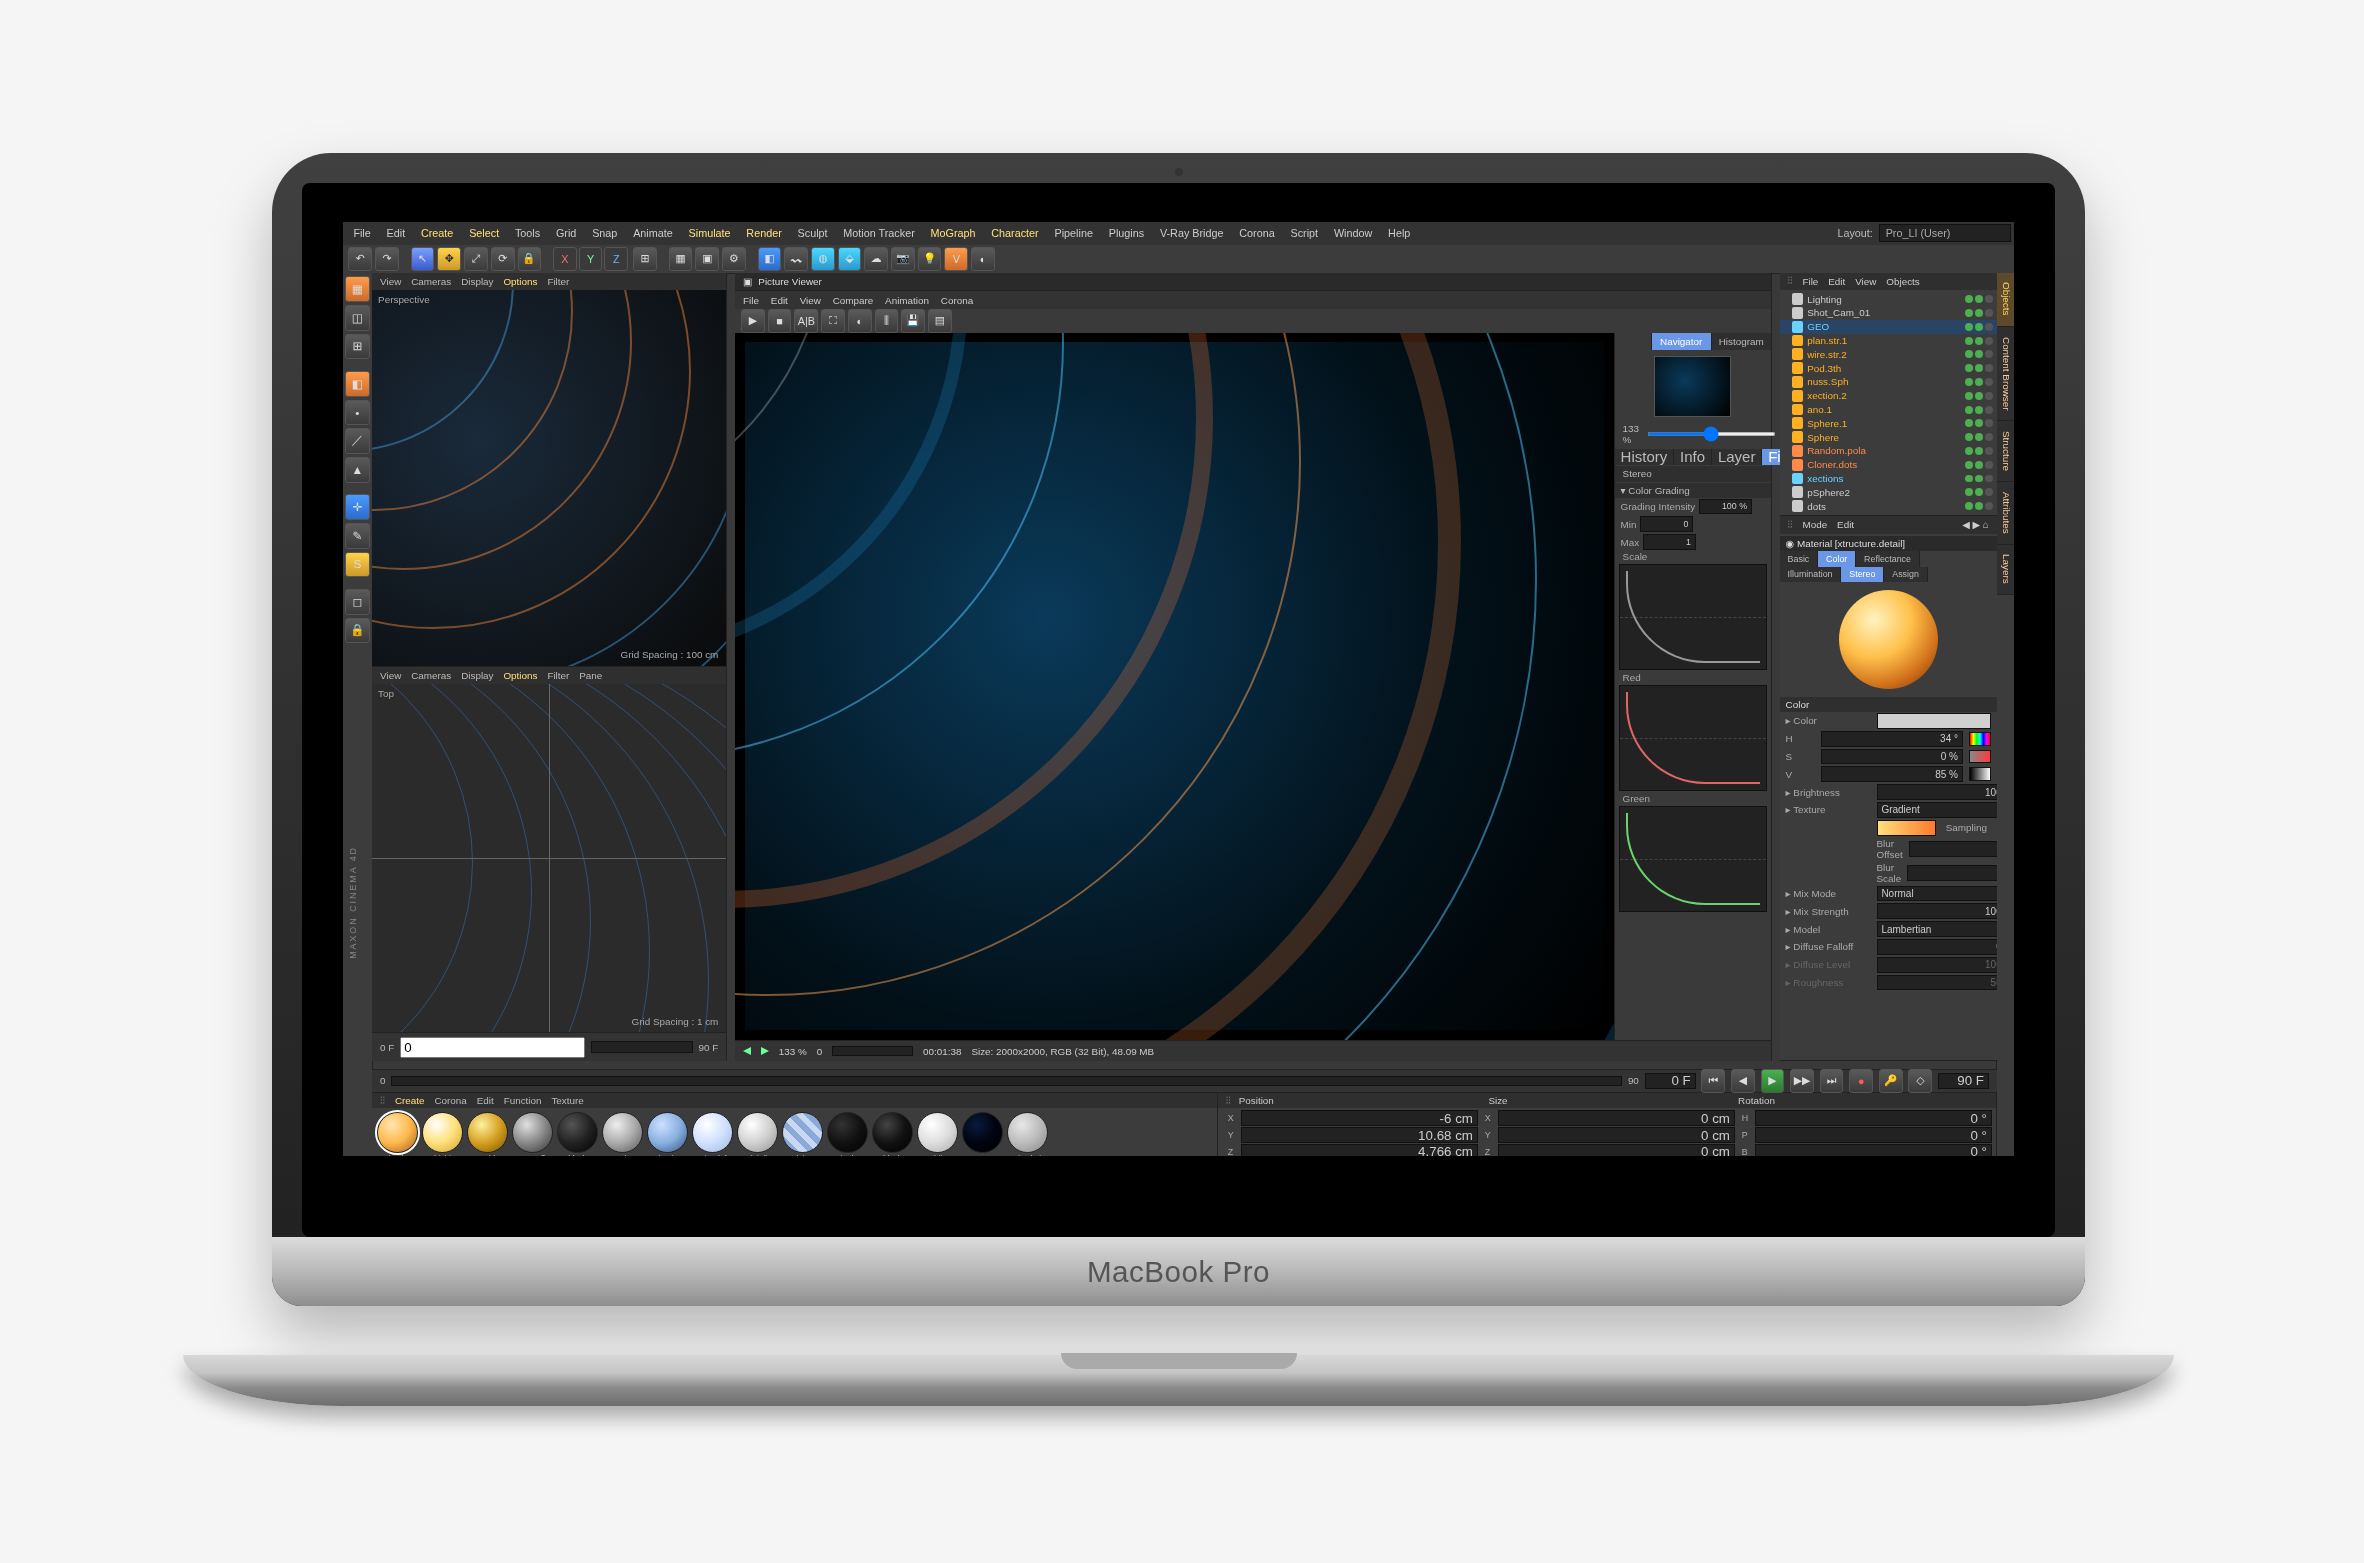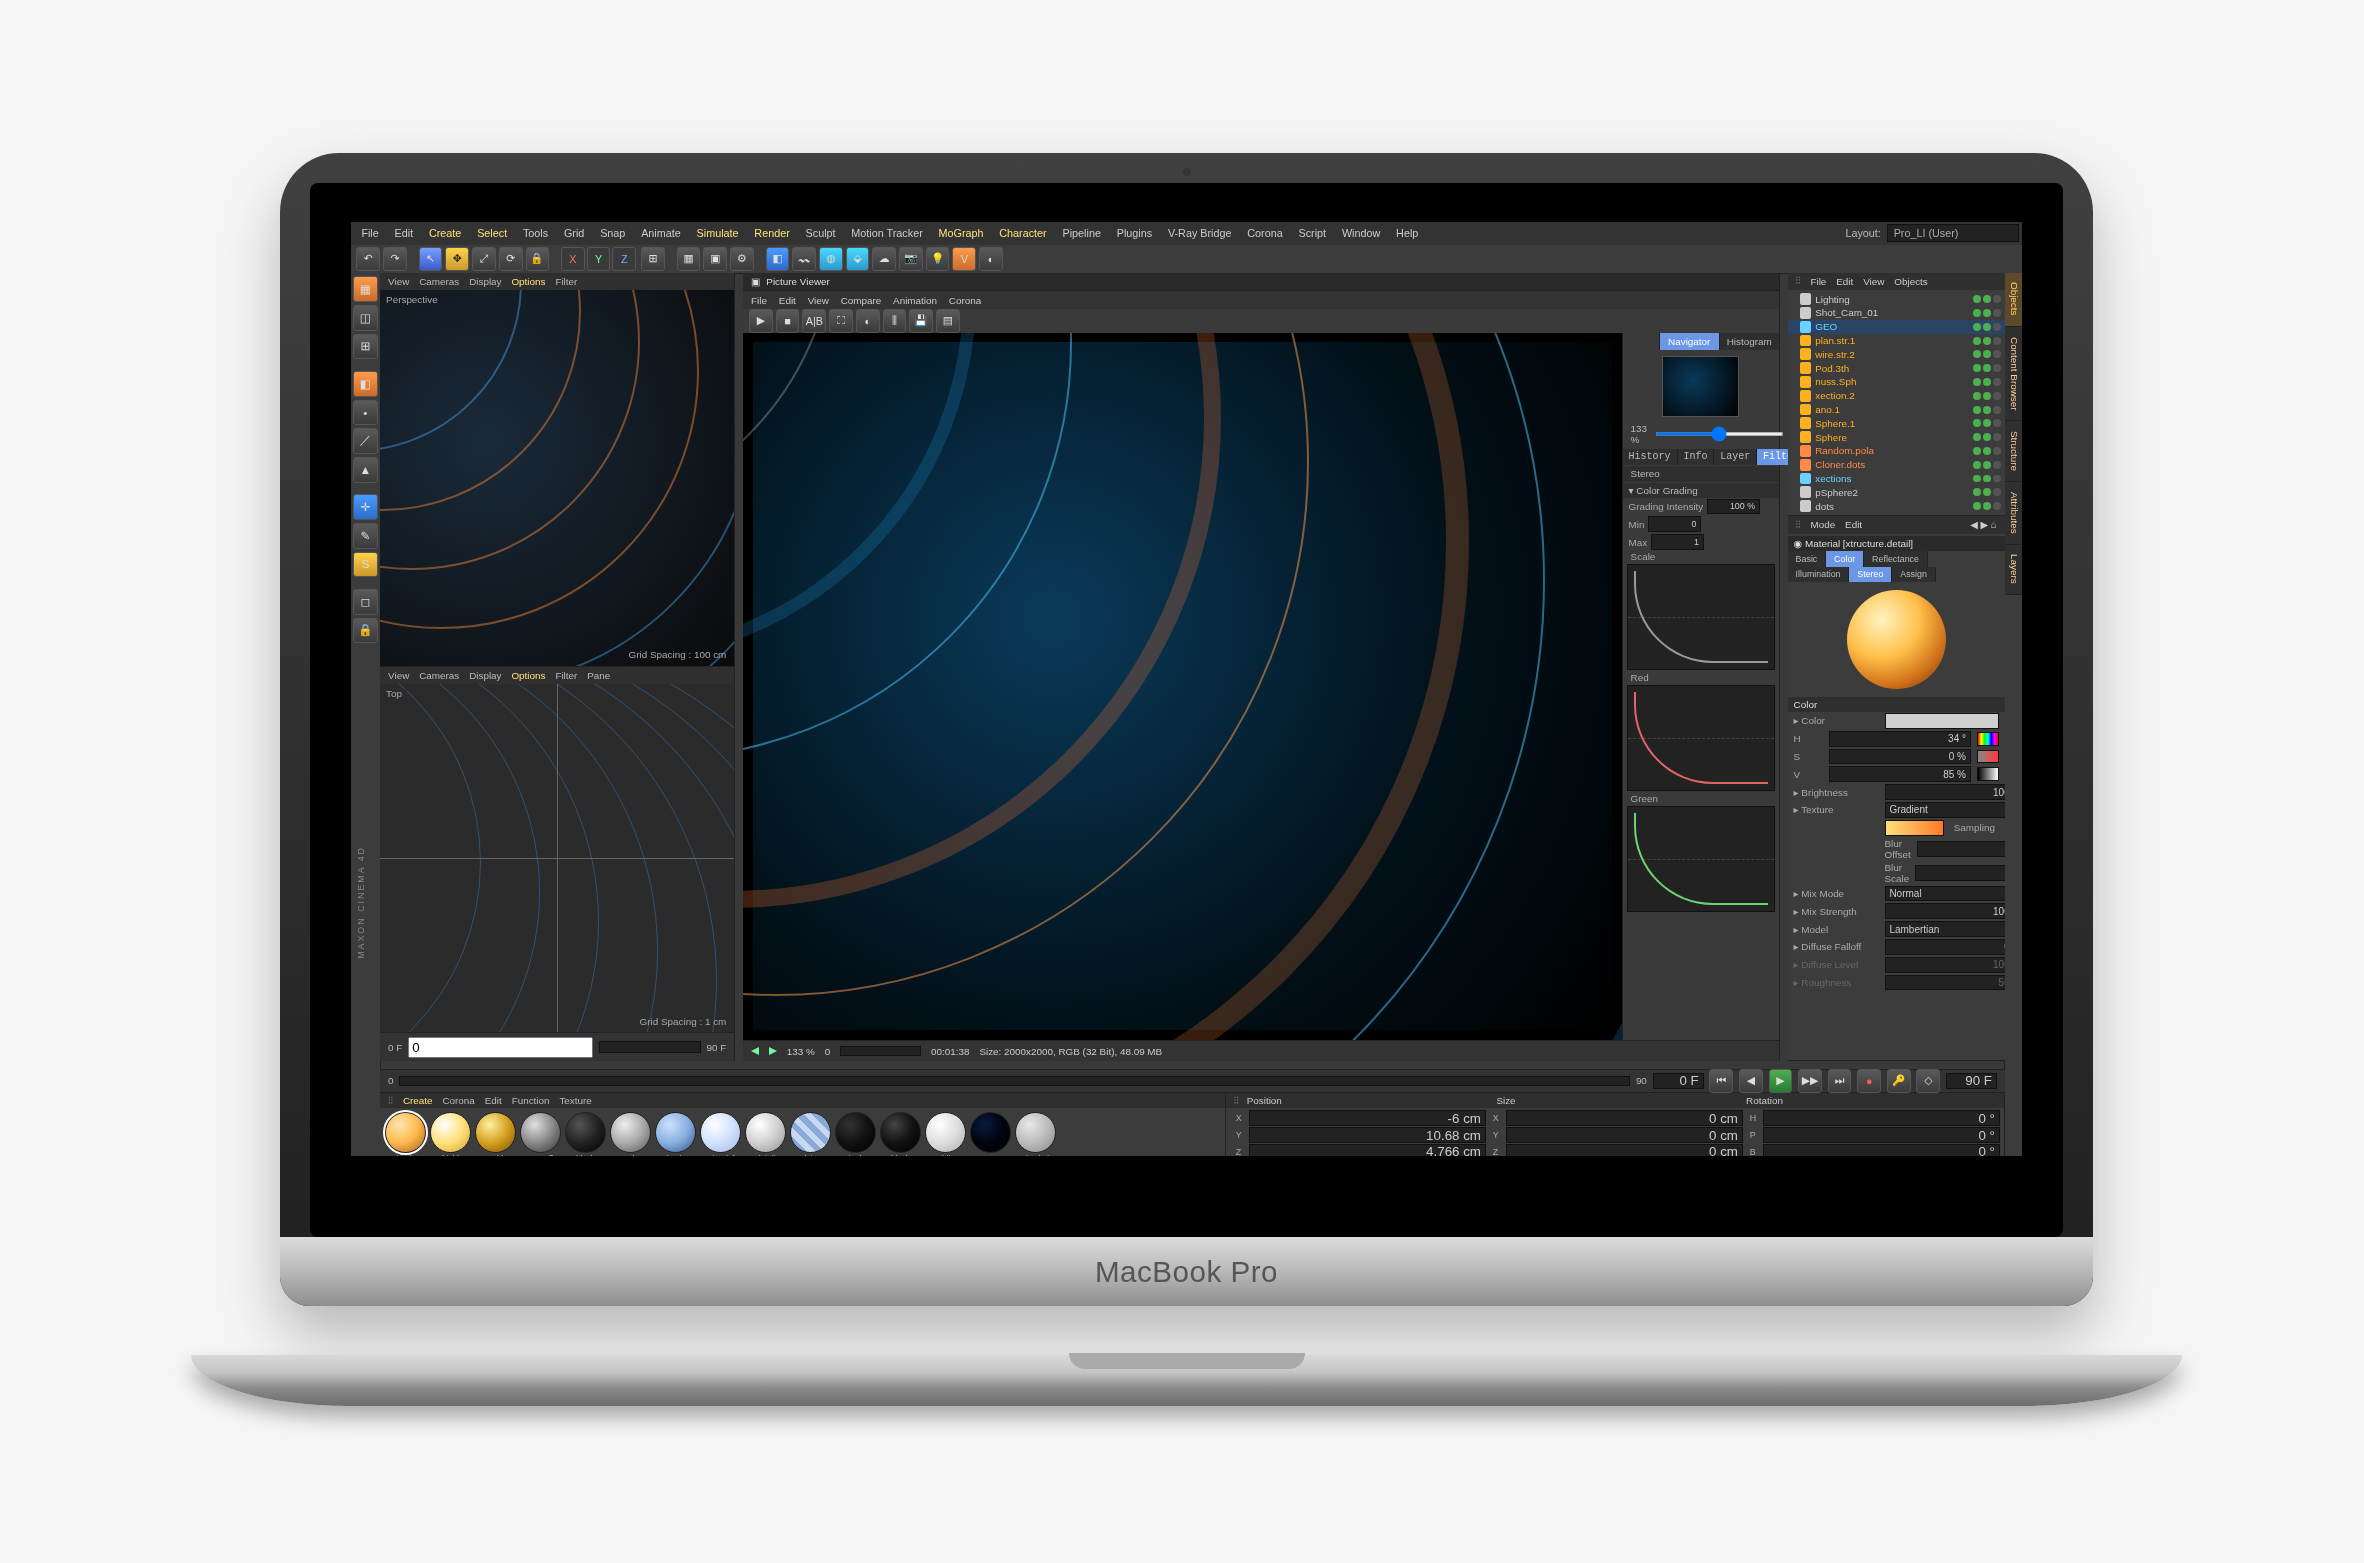--- a/index.html
+++ b/index.html
@@ -1,18 +1,18 @@
 <!DOCTYPE html>
 <html><head>
 <meta charset="utf-8">
 <style>
   html,body{margin:0;padding:0;background:#f5f5f5;width:2364px;height:1563px;font-family:Arial,Helvetica,sans-serif;overflow:hidden;}
   .stage{position:relative;width:2364px;height:1563px;}
   
-  .laptop{position:absolute;left:280px;top:153px;width:1813px;height:1212px;}
+  .laptop{position:absolute;left:272px;top:153px;width:1813px;height:1212px;}
   .lid{position:absolute;left:0;top:0;width:1813px;height:1153px;background:linear-gradient(180deg,#404040,#202020);border-radius:59px 59px 29.6px 29.6px;box-shadow:0 29.6px 59px rgba(0,0,0,.25);}
   .bezel{position:absolute;left:29.6px;top:29.6px;right:29.6px;bottom:69px;background:#000;border-radius:7.9px;}
   .camera{position:absolute;left:50%;top:14.8px;width:7.9px;height:7.9px;margin-left:-3.9px;border-radius:50%;background:#333;}
   .screen{position:absolute;left:41px;top:39px;right:41px;bottom:81px;background:#393939;overflow:hidden;font-size:10.8px;color:#bbb;}
   .chin{position:absolute;left:0;right:0;bottom:0;height:69px;background:linear-gradient(180deg,#dcdcdc,#b8b8b8,#8e8e8e);border-radius:0 0 29.6px 29.6px;display:flex;align-items:center;justify-content:center;color:#555;font-size:29.6px;letter-spacing:0.5px;}
   .base{position:absolute;left:-89px;right:-89px;bottom:-41px;height:51px;background:linear-gradient(180deg,#d8d8d8 0%,#c4c4c4 35%,#8a8a8a 65%,#6d6d6d 100%);border-radius:0 0 158px 158px / 0 0 51px 51px;box-shadow:0 11.8px 19.7px rgba(0,0,0,.3);}
   .notch{position:absolute;left:50%;top:-2px;width:236px;height:15.8px;margin-left:-118px;background:#aaa;border-radius:0 0 19.7px 19.7px;}
 
   
   .menubar{position:absolute;left:0;right:0;top:0;height:23.6px;background:#333;border-bottom:1px solid #222;display:flex;align-items:center;padding:0 3.9px;gap:2px;}
@@ -79,21 +79,21 @@
   .render{position:absolute;inset:9.9px;background:radial-gradient(circle at 35% 40%,#0a3a5a 0%,#021018 60%,#000 100%);}
   .swirl{position:absolute;border-radius:50%;}
   .pv-right{width:156px;background:#3a3a3a;border-left:1px solid #222;display:flex;flex-direction:column;font-size:9.9px;}
   .tabs{display:flex;height:17.7px;padding-left:36px;}
   .tab{flex:1;background:#2f2f2f;display:flex;align-items:center;justify-content:center;color:#bbb;border-left:1px solid #222;}
   .tab.active{background:#6b98e6;color:#fff;}
   .thumb{margin:5.9px auto;width:75px;height:59px;background:radial-gradient(circle at 40% 40%,#0a3a5a,#000);border:1px solid #555;}
   .pct{display:flex;align-items:center;gap:5.9px;padding:0 7.9px 3.9px;}
   .pct input{flex:1;height:3.9px;}
   .minitabs{display:flex;height:15.8px;}
-  .minitab{padding:0 5.9px;background:#2f2f2f;display:flex;align-items:center;font-size:10px;color:#bbb;border-right:1px solid #222;font-family:Liberation Mono, monospace;}
+  .minitab{padding:0 5.9px;background:#2f2f2f;display:flex;align-items:center;font-size:15px;color:#bbb;border-right:1px solid #222;}
   .minitab.active{background:#6b98e6;color:#fff;}
   .stereo{height:15.8px;display:flex;align-items:center;padding:0 7.9px;background:#2f2f2f;margin-top:1px;}
   .sect{background:#2f2f2f;margin-top:1px;padding:2px 5.9px;}
   .row{display:flex;align-items:center;gap:3.9px;padding:1px 5.9px;}
   .row label{flex:0 0 auto;color:#aaa;}
   .row .val{background:#222;border:1px solid #111;color:#ccc;padding:0 3.9px;height:13.8px;font-size:8.9px;width:43px;text-align:right;}
   .graph{height:104px;background:#222;margin:2px 3.9px;border:1px solid #111;position:relative;}
   .graph::before{content:"";position:absolute;left:0;right:0;top:50%;height:0;border-top:1px dashed #444;}
   .graph .curve{position:absolute;inset:5.9px;border-bottom:2px solid #999;border-left:2px solid #999;}
   .graph.red .curve{border-color:#e06666;border-bottom-color:transparent;}

